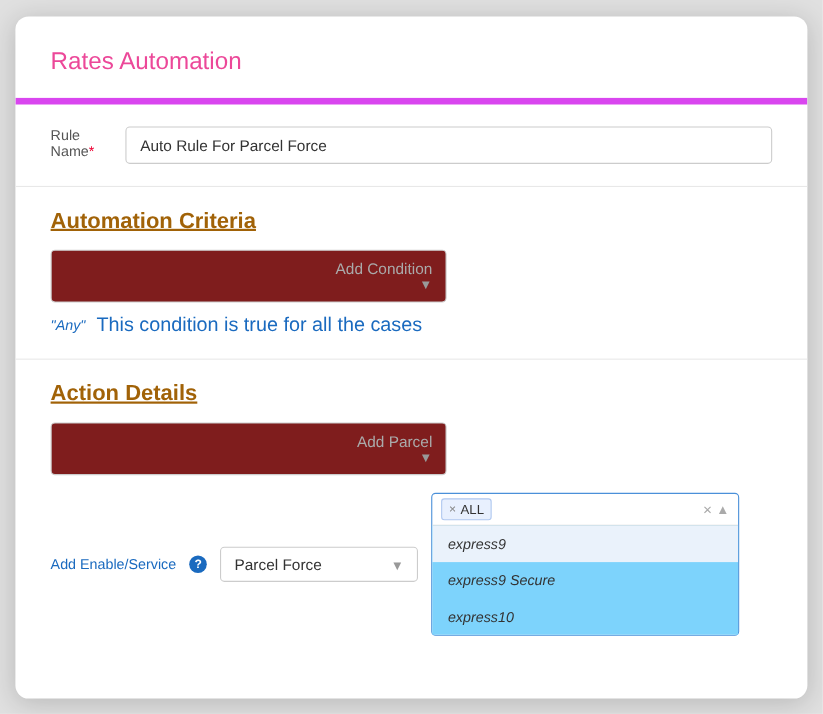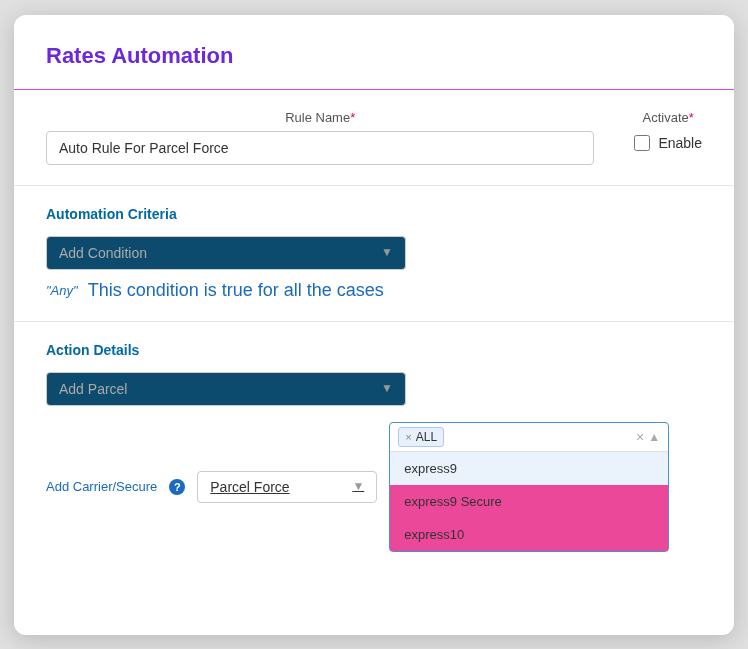--- a/index.html
+++ b/index.html
@@ -17,39 +17,37 @@
       background: #fff;
       border-radius: 12px;
       box-shadow: 0 4px 24px rgba(0,0,0,0.18);
       width: 720px;
       min-height: 620px;
       padding: 0 0 24px 0;
       overflow: hidden;
     }
     .modal-title {
       font-size: 22px;
-      font-weight: 700;
-      color: #6d28d9;
+      font-weight: 400;
+      color: #ec4899;
       padding: 28px 32px 20px 32px;
-      border-bottom: 1px solid #d946ef;
+      border-bottom: 6px solid #d946ef;
     }
     .section {
       padding: 20px 32px 20px 32px;
       border-bottom: 1px solid #e8e8e8;
     }
     .form-row {
       display: flex;
       gap: 40px;
       align-items: flex-start;
     }
     .form-group {
       display: flex;
-      flex-direction: column;
       gap: 6px;
-      align-items: center;
     }
     .form-group.rule-name {
       flex: 1;
     }
     .form-group.activate {
       flex: 0 0 auto;
     }
     .label {
       font-size: 13px;
       font-weight: 500;
@@ -75,35 +73,37 @@
       margin-top: 4px;
     }
     .checkbox-row input[type=checkbox] {
       width: 16px;
       height: 16px;
       border: 1px solid #bbb;
       border-radius: 3px;
       accent-color: #1a73e8;
     }
     .section-title {
-      font-size: 14px;
+      font-size: 20px;
       font-weight: 600;
-      color: #0369a1;
+      color: #a16207;
       margin-bottom: 14px;
+      text-decoration: underline;
     }
     .dropdown-select {
       display: flex;
-      align-items: flex-start;
+      align-items: flex-end;
       border: 1px solid #ccc;
       border-radius: 4px;
       padding: 8px 12px;
-      background: #0c4a6e;
+      background: #7f1d1d;
       cursor: pointer;
       user-select: none;
       width: 360px;
+      flex-direction: column;
     }
     .dropdown-select span.placeholder {
       color: #aaa;
       flex: 1;
       font-size: 14px;
     }
     .dropdown-select .arrow {
       color: #999;
       font-size: 12px;
     }
@@ -146,29 +146,28 @@
       color: #fff;
       font-size: 11px;
       display: inline-flex;
       align-items: center;
       justify-content: center;
       cursor: pointer;
       font-weight: bold;
     }
     .carrier-dropdown {
       display: flex;
-      align-items: flex-start;
+      align-items: flex-end;
       border: 1px solid #ccc;
       border-radius: 4px;
       padding: 7px 12px;
       background: #fff;
       cursor: pointer;
       user-select: none;
       min-width: 180px;
-      text-decoration: underline;
     }
     .carrier-dropdown span.val {
       flex: 1;
       font-size: 14px;
       color: #333;
     }
     .carrier-dropdown .arrow {
       color: #999;
       font-size: 12px;
     }
@@ -215,24 +214,25 @@
       cursor: pointer;
       font-size: 14px;
       margin-left: auto;
     }
     .search-arrow {
       color: #aaa;
       cursor: pointer;
       font-size: 12px;
     }
     .service-dropdown-list {
-      background: #ec4899;
+      background: #7dd3fc;
       border-top: none;
       max-height: 200px;
       overflow-y: auto;
+      font-style: italic;
     }
     .service-item {
       padding: 9px 14px;
       font-size: 13px;
       color: #333;
       cursor: pointer;
     }
     .service-item:hover, .service-item.active {
       background: #eaf2fb;
     }
@@ -244,29 +244,20 @@
   <div class="modal-title">Rates Automation</div>
 
   <div class="section">
     <div class="form-row">
       <div class="form-group rule-name">
         <label class="label">
           <span>Rule Name</span><span class="required">*</span>
         </label>
         <input class="text-input" type="text" value="Auto Rule For Parcel Force" style="">
       </div>
-      <div class="form-group activate">
-        <label class="label">
-          <span>Activate</span><span class="required">*</span>
-        </label>
-        <div class="checkbox-row">
-          <input type="checkbox" style="">
-          <span>Enable</span>
-        </div>
-      </div>
     </div>
   </div>
 
   <div class="section">
     <div class="section-title">Automation Criteria</div>
     <div class="dropdown-select">
       <span class="placeholder">Add Condition</span>
       <span class="arrow">▼</span>
     </div>
     <div class="any-row">
@@ -276,21 +267,21 @@
   </div>
 
   <div class="action-section">
     <div class="section-title">Action Details</div>
     <div class="dropdown-select">
       <span class="placeholder">Add Parcel</span>
       <span class="arrow">▼</span>
     </div>
 
     <div class="carrier-row">
-      <span class="carrier-label">Add Carrier/Secure</span>
+      <span class="carrier-label">Add Enable/Service</span>
       <span class="help-icon">?</span>
       <div class="carrier-dropdown">
         <span class="val">Parcel Force</span>
         <span class="arrow">▼</span>
       </div>
 
       <div class="service-search-box">
         <div class="service-search-top">
           <div class="tag-all">
             <span class="remove">×</span>

